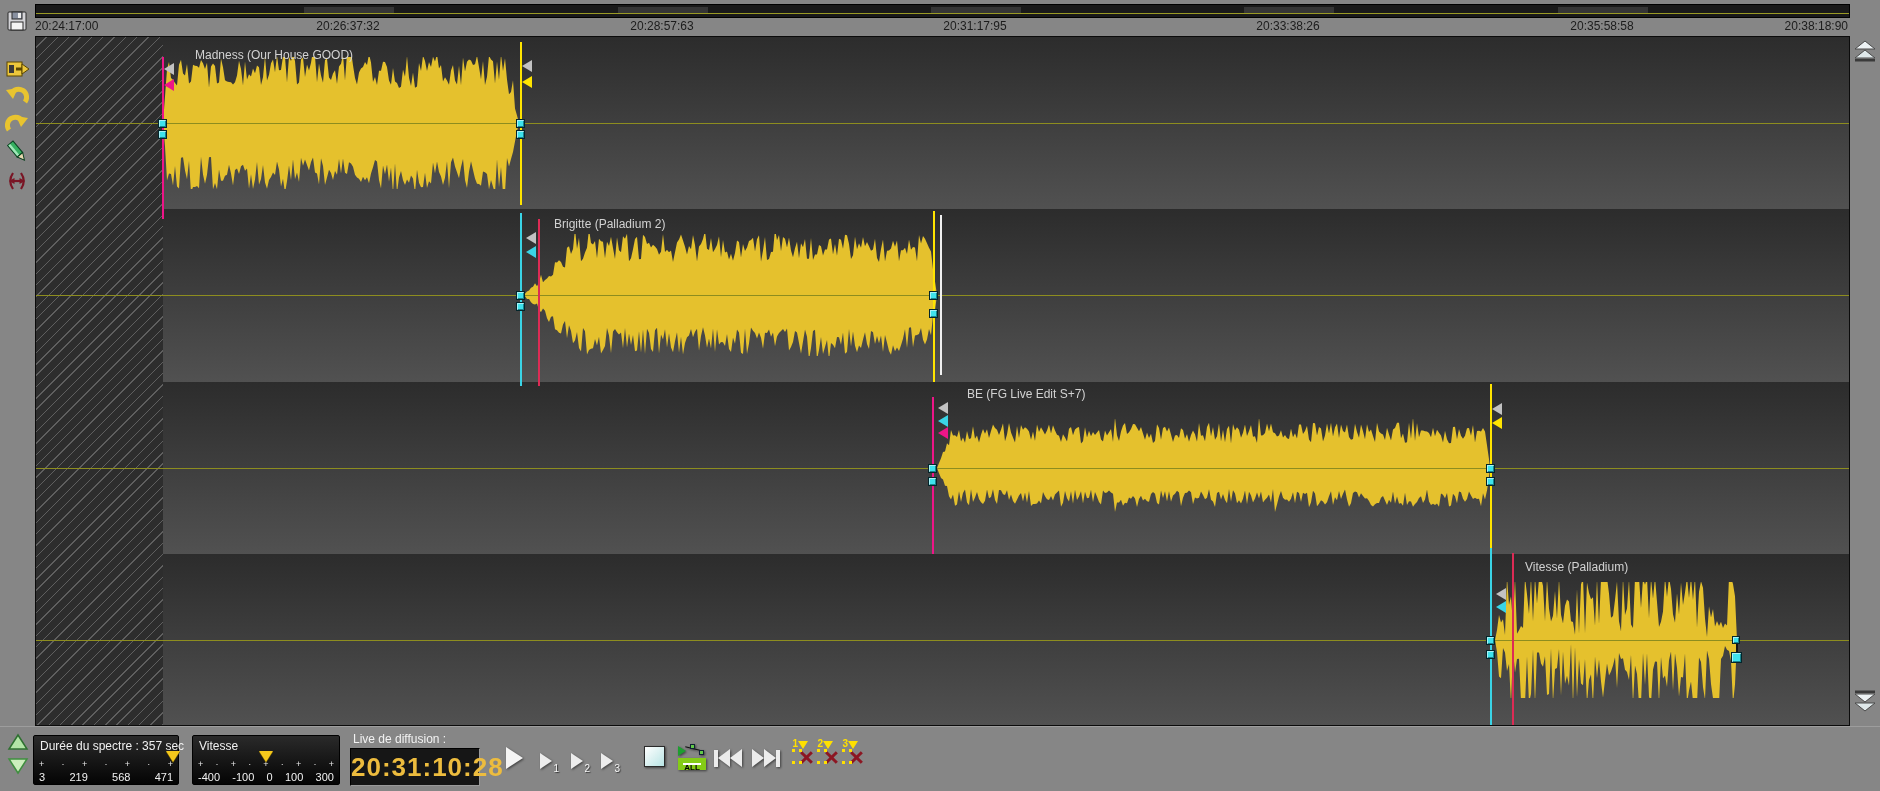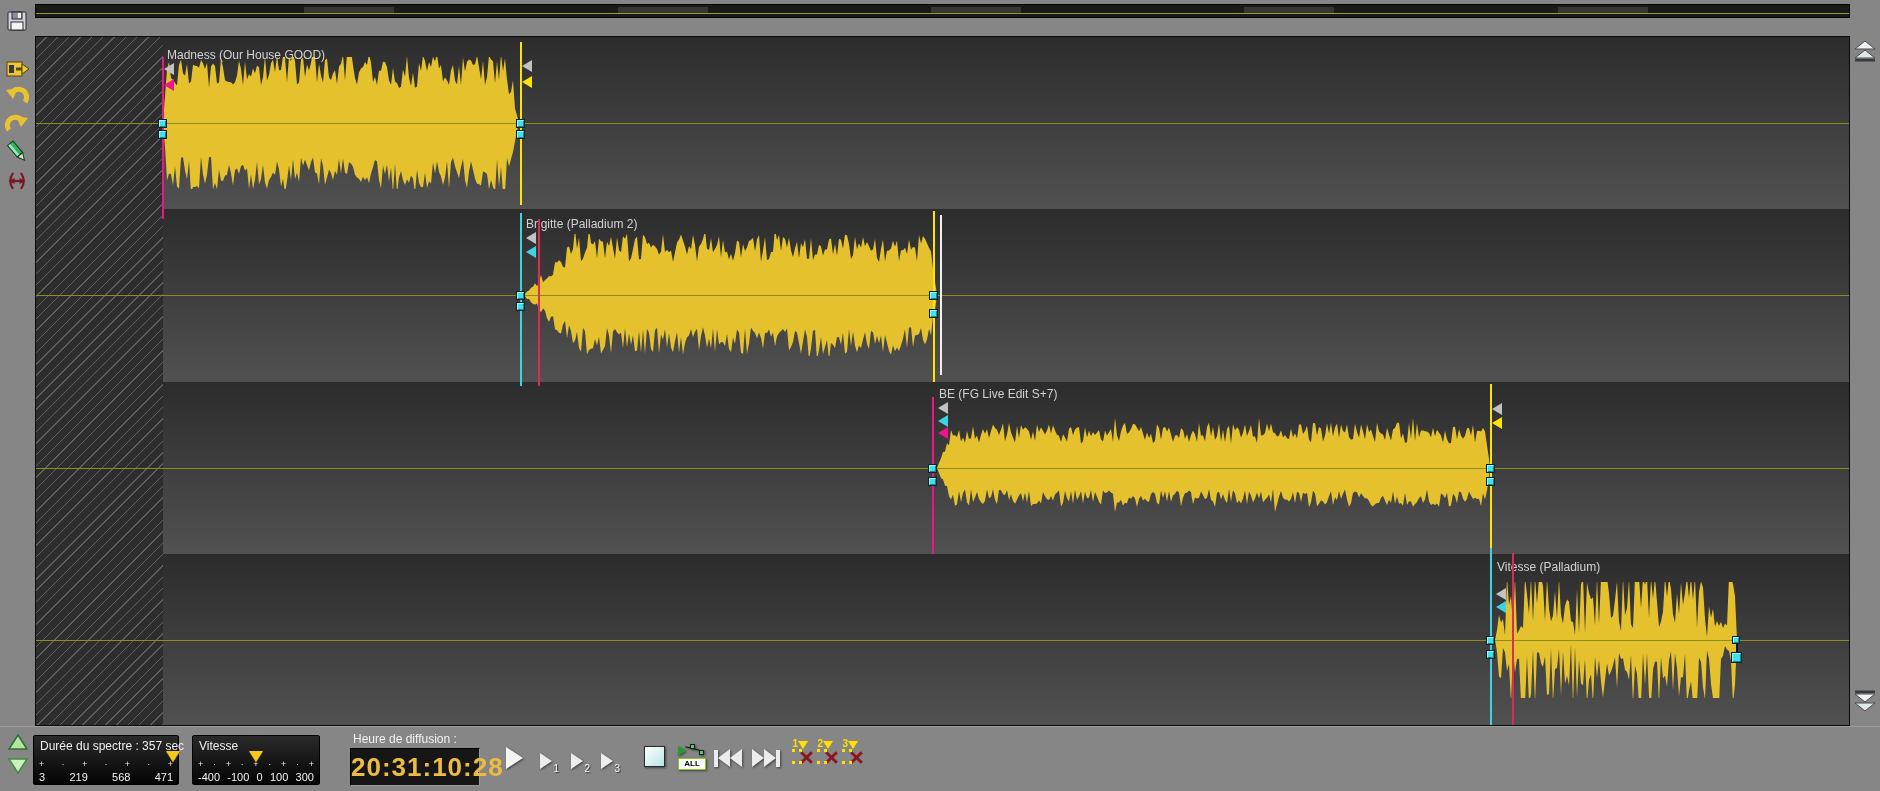--- a/index.html
+++ b/index.html
@@ -18,21 +18,21 @@
   
   #toolbar{position:absolute;left:0;top:0;width:35px;height:791px;z-index:3;}
   .toolbtn{position:absolute;left:3px;width:28px;height:26px;background:transparent;border:none;padding:0;cursor:pointer;}
   .toolbtn svg{display:block;margin:auto;}
 
   
   #canvas{position:absolute;left:35px;top:36px;width:1815px;height:690px;border:1px solid #0b0b0b;overflow:hidden;background:repeating-linear-gradient(to bottom,#2c2c2c 0px,#515151 172px,#2c2c2c 172.5px);z-index:1;}
   #hatch{position:absolute;left:0;top:0;width:127px;height:690px;z-index:1;background:#2d2d2d;background-image:repeating-linear-gradient(135deg,transparent 0 7px,#5f5f5f 7px 8px);}
   .centerline{position:absolute;left:0;right:0;height:1px;background:#8d8d1f;z-index:4;}
   .wave{position:absolute;z-index:3;}
-  .clip-label{position:absolute;z-index:5;font-size:12px;color:#d2d2d2;white-space:nowrap;}
+  .clip-label{position:absolute;z-index:5;font-size:12px;color:#d2d2d2;white-space:nowrap;margin-left:28px;}
   .vline{position:absolute;z-index:6;width:2px;}
   .tri{position:absolute;z-index:7;width:0;height:0;border-top:6px solid transparent;border-bottom:6px solid transparent;border-left:0;border-right:10px solid #fff;}
   .handle{position:absolute;z-index:8;background:#3fe2ec;border:1px solid #03262b;box-shadow:inset 1px 1px 0 rgba(255,255,255,.55),inset -1px -1px 0 rgba(0,70,80,.6);}
 
   
   #scrollcol{position:absolute;right:0;top:0;width:30px;height:791px;z-index:3;}
   .scrollbtn{position:absolute;left:2px;width:26px;height:24px;background:transparent;border:none;padding:0;cursor:pointer;}
 
   
   #bottombar{position:absolute;left:0;top:726px;width:1880px;height:65px;background:#868686;border-top:1px solid #9d9d9d;z-index:3;}
@@ -55,21 +55,21 @@
   .bar-v{display:inline-block;width:4px;height:17px;background:#ececec;}
   .tri-l{display:inline-block;width:0;height:0;border-top:9px solid transparent;border-bottom:9px solid transparent;border-right:12px solid #ececec;}
   .tri-r{display:inline-block;width:0;height:0;border-top:9px solid transparent;border-bottom:9px solid transparent;border-left:12px solid #ececec;}
   .skipwrap{display:flex;align-items:center;gap:0px;}
   
   .allwrap{position:relative;width:28px;height:26px;}
   .allwrap .atri{position:absolute;left:0;top:2px;width:0;height:0;border-top:5px solid transparent;border-bottom:5px solid transparent;border-left:8px solid #1e9e30;}
   .allwrap .asq1{position:absolute;left:12px;top:0px;width:5px;height:5px;background:#62c848;border:1px solid #123;}
   .allwrap .asq2{position:absolute;left:21px;top:6px;width:5px;height:5px;background:#62c848;border:1px solid #123;}
   .allwrap .aline{position:absolute;left:7px;top:4px;width:15px;height:1px;background:#111;transform:rotate(14deg);}
-  .allwrap .achip{position:absolute;left:0;bottom:0;width:28px;height:12px;background:#fff;border:1px solid #84cc16;font-size:8px;font-weight:bold;color:#000;text-align:center;line-height:10px;}
+  .allwrap .achip{position:absolute;left:0;bottom:0;width:28px;height:12px;background:#fff;border:5px solid #84cc16;font-size:8px;font-weight:bold;color:#000;text-align:center;line-height:10px;}
   
   .delwrap{position:relative;width:17px;height:20px;}
   .delwrap .xbar{position:absolute;left:7px;top:1px;width:3px;height:15px;background:#8c1622;}
   .delwrap .xb1{transform:rotate(45deg);}
   .delwrap .xb2{transform:rotate(-45deg);}
   .delwrap .dot{position:absolute;width:3px;height:3px;background:#ffe000;}
   .delwrap .dtri{position:absolute;left:0px;bottom:0px;width:0;height:0;border-left:5px solid transparent;border-right:5px solid transparent;border-top:8px solid #ffe000;}
   .delwrap .dnum{position:absolute;right:0;bottom:0;font-size:10px;font-weight:bold;color:#ffe000;}
 </style>
 </head>
@@ -79,20 +79,29 @@
 
   <div id="overview">
     <div class="oline"></div>
   <div class="omark" style="left: 268px; width: 90px;"></div>
       <div class="omark" style="left: 582px; width: 90px;"></div>
       <div class="omark" style="left: 895px; width: 90px;"></div>
       <div class="omark" style="left: 1208px; width: 90px;"></div>
       <div class="omark" style="left: 1522px; width: 90px;"></div>
     </div>
 
+  <div id="ruler">
+      <span style="left: 0px;">20:24:17:00</span>
+      <span style="left: 313px; transform: translateX(-50%);">20:26:37:32</span>
+      <span style="left: 627px; transform: translateX(-50%);">20:28:57:63</span>
+      <span style="left: 940px; transform: translateX(-50%);">20:31:17:95</span>
+      <span style="left: 1253px; transform: translateX(-50%);">20:33:38:26</span>
+      <span style="left: 1567px; transform: translateX(-50%);">20:35:58:58</span>
+      <span style="left: 1813px; transform: translateX(-100%);">20:38:18:90</span>
+    </div>
 
   <div id="toolbar">
       <button class="toolbtn" style="top: 8px;"><span><svg width="24" height="24" viewBox="0 0 24 24">
             <rect x="3" y="3" width="18" height="18" rx="1" fill="#d4d4d8" stroke="#2a2a2a"></rect>
             <rect x="7" y="3" width="10" height="7" fill="#8890a0" stroke="#2a2a2a"></rect>
             <rect x="13" y="4" width="3" height="5" fill="#eee"></rect>
             <rect x="6" y="13" width="12" height="8" fill="#f4f4f4" stroke="#2a2a2a"></rect>
           </svg></span></button>
       <button class="toolbtn" style="top: 56px;"><span><svg width="26" height="24" viewBox="0 0 26 24">
             <rect x="3" y="5" width="15" height="14" fill="#ecc73c" stroke="#5a4600"></rect>
@@ -245,21 +254,21 @@
           </div>
         <div class="numrow" id="spectrum-nums">
             <span>3</span>
             <span>219</span>
             <span>568</span>
             <span>471</span>
           </div>
       </div>
     </div>
 
-    <div class="panel" style="left:192px;width:128px;">
+    <div class="panel" style="left:192px;width:148px;">
       <div class="plabel">Vitesse</div>
       <div class="slider-track">
         <div class="slider-handle" id="speed-handle" style="left: 50%;"></div>
         <div class="tickrow" id="speed-ticks">
             <span>+</span>
             <span>·</span>
             <span>+</span>
             <span>·</span>
             <span>+</span>
             <span>·</span>
@@ -270,21 +279,21 @@
         <div class="numrow" id="speed-nums">
             <span>-400</span>
             <span>-100</span>
             <span>0</span>
             <span>100</span>
             <span>300</span>
           </div>
       </div>
     </div>
 
-    <div id="heure-label">Heure de diffusion :</div>
+    <div id="heure-label">Live de diffusion :</div>
     <div id="time-display">20:31:10:28</div>
 
     <button class="tbtn" style="left:506px;top:20px">
       <span class="glyph play-big"></span>
     </button>
     <button class="tbtn" style="left:540px;top:26px">
       <span class="glyph play-sm"></span>
       <span class="sub">1</span>
     </button>
     <button class="tbtn" style="left:571px;top:26px">

